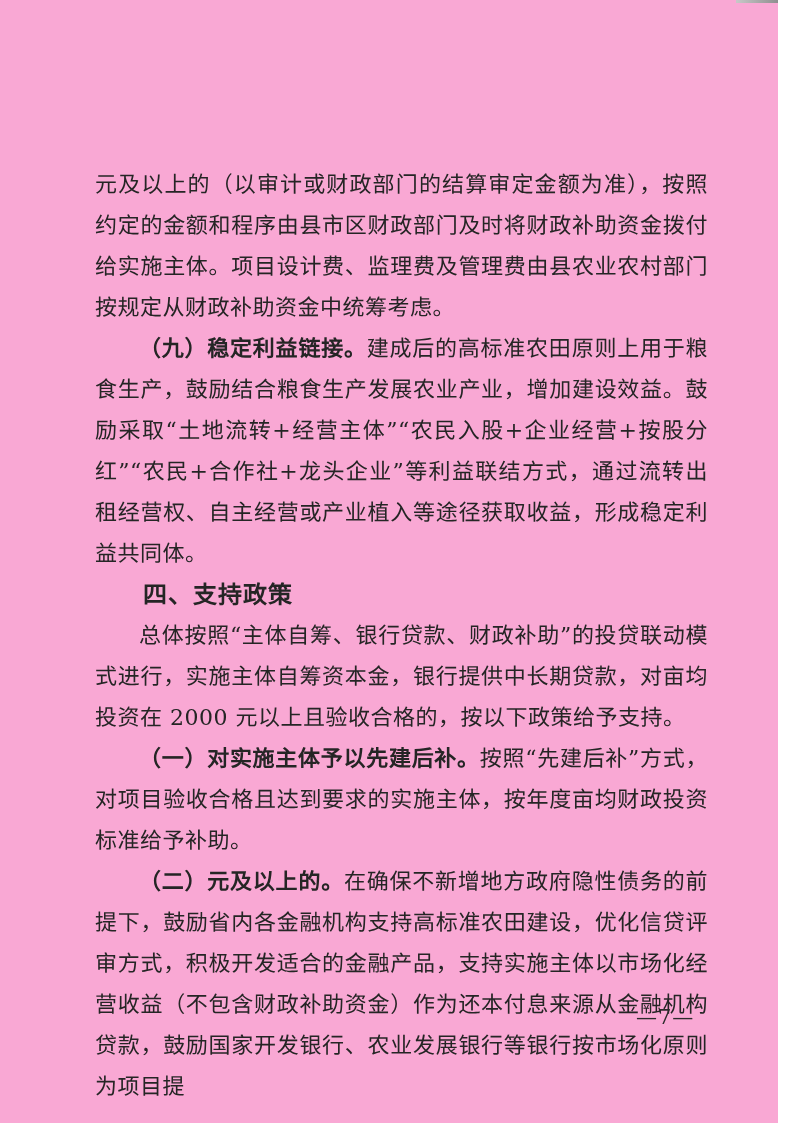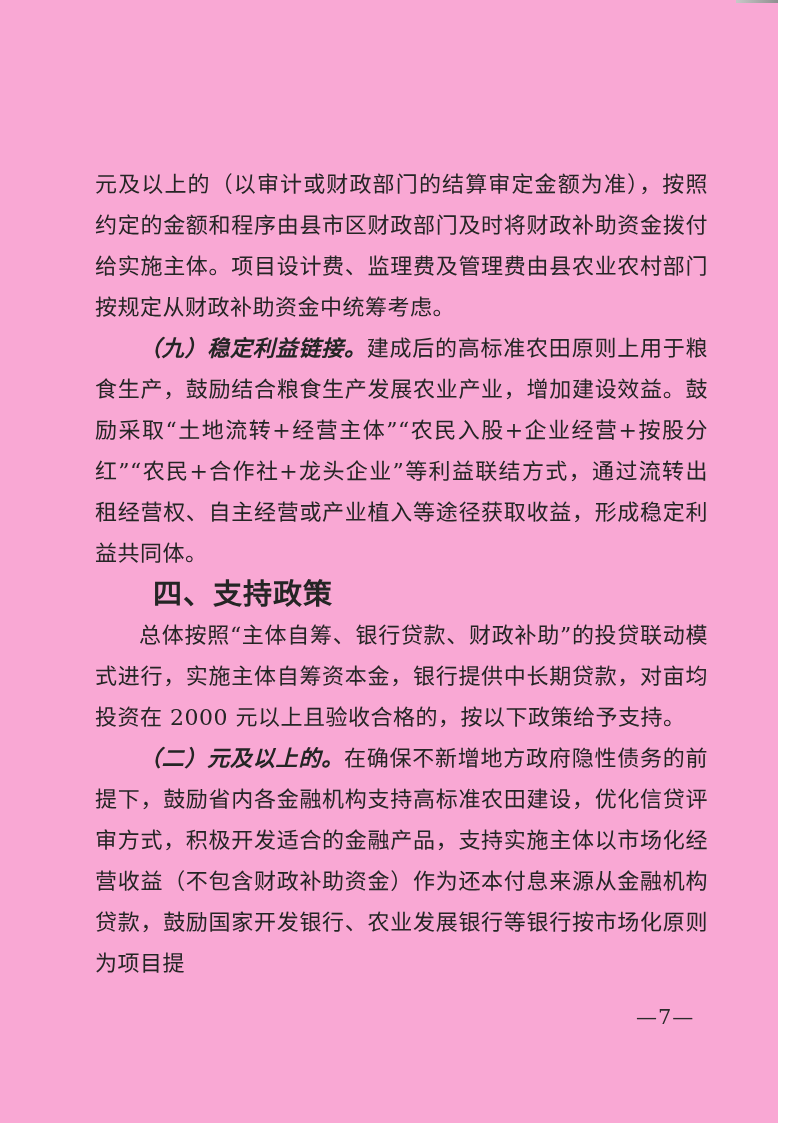--- a/index.html
+++ b/index.html
@@ -27,25 +27,24 @@
     text-align: justify;
   }
   .text-block p {
     margin: 0;
   }
   .para-indent {
     text-indent: 2em;
   }
   .lead {
     font-weight: 700;
-    font-style: italic;
   }
   .section-heading {
     margin: 0;
-    font-size: 29px;
+    font-size: 24px;
     line-height: 41px;
     font-weight: 700;
     font-family: Liberation Sans, sans-serif;
     text-indent: 2em;
     letter-spacing: 1px;
   }
   .page-number {
     position: absolute;
     left: 636px;
     top: 1005px;
@@ -82,20 +81,21 @@
   <div class="text-block">
 
     <p>元及以上的（以审计或财政部门的结算审定金额为准），按照约定的金额和程序由县市区财政部门及时将财政补助资金拨付给实施主体。项目设计费、监理费及管理费由县农业农村部门按规定从财政补助资金中统筹考虑。</p>
 
     <p class="para-indent"><span class="lead">（九）稳定利益链接。</span><span>建成后的高标准农田原则上用于粮食生产，鼓励结合粮食生产发展农业产业，增加建设效益。鼓励采取“土地流转+经营主体”“农民入股+企业经营+按股分红”“农民+合作社+龙头企业”等利益联结方式，通过流转出租经营权、自主经营或产业植入等途径获取收益，形成稳定利益共同体。</span></p>
 
     <h2 class="section-heading">四、支持政策</h2>
 
     <p class="para-indent">总体按照“主体自筹、银行贷款、财政补助”的投贷联动模式进行，实施主体自筹资本金，银行提供中长期贷款，对亩均投资在 2000 元以上且验收合格的，按以下政策给予支持。</p>
 
+    <p class="para-indent"><span class="lead">（一）对实施主体予以先建后补。</span><span>按照“先建后补”方式，对项目验收合格且达到要求的实施主体，按年度亩均财政投资标准给予补助。</span></p>
 
     <p class="para-indent"><span class="lead">（二）元及以上的。</span><span>在确保不新增地方政府隐性债务的前提下，鼓励省内各金融机构支持高标准农田建设，优化信贷评审方式，积极开发适合的金融产品，支持实施主体以市场化经营收益（不包含财政补助资金）作为还本付息来源从金融机构贷款，鼓励国家开发银行、农业发展银行等银行按市场化原则为项目提</span></p>
 
   </div>
 
   <div class="page-number">—7—</div>
 
   <div class="scan-artifact-right"></div>
 
 </div>

